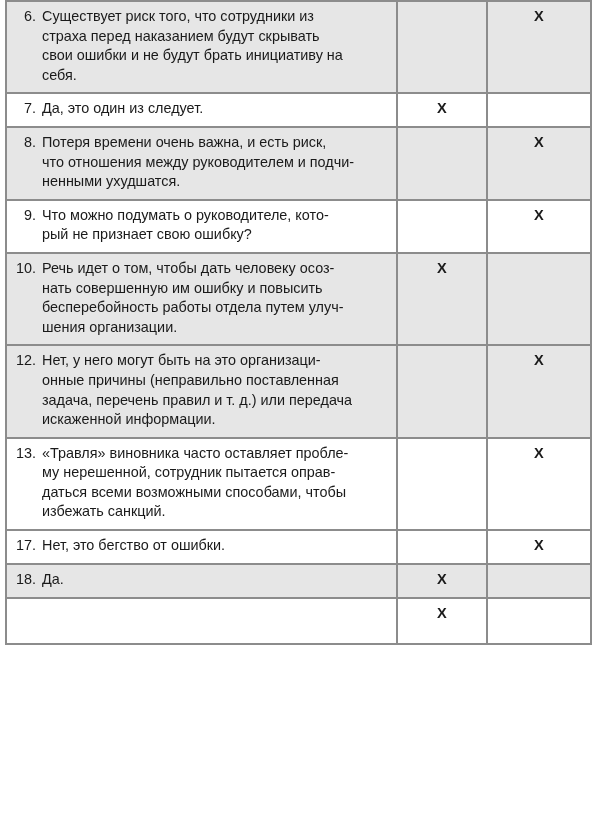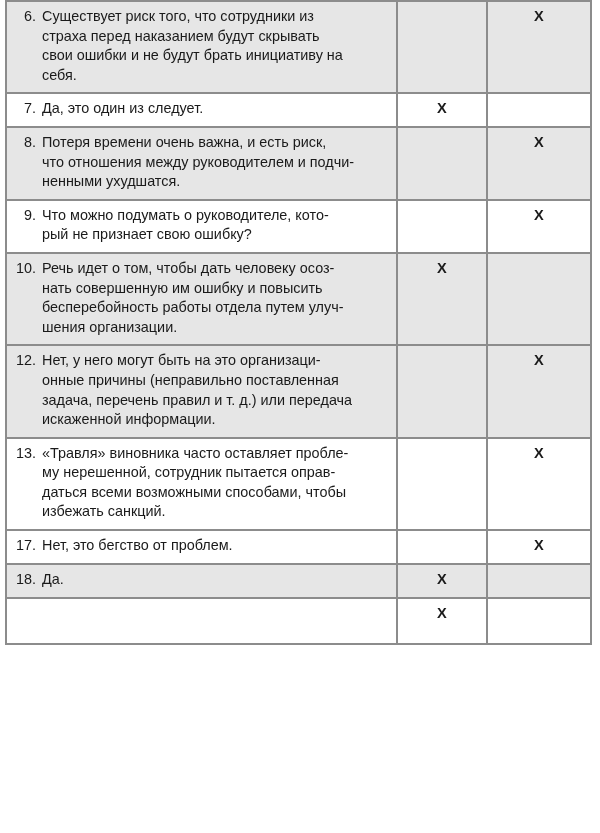--- a/index.html
+++ b/index.html
@@ -214,21 +214,21 @@
             <div class="mark empty"></div>
           </td>
           <td>
             <div class="mark">X</div>
           </td>
         </tr>
         <tr data-lines="1">
           <td class="statement">
             <div class="item">
               <span class="item-num">17.</span>
-              <span class="item-text">Нет, это бегство от проблем.</span>
+              <span class="item-text">Нет, это бегство от ошибки.</span>
             </div>
           </td>
           <td>
             <div class="mark empty"></div>
           </td>
           <td>
             <div class="mark">X</div>
           </td>
         </tr>
         <tr data-lines="1" class="shaded">

